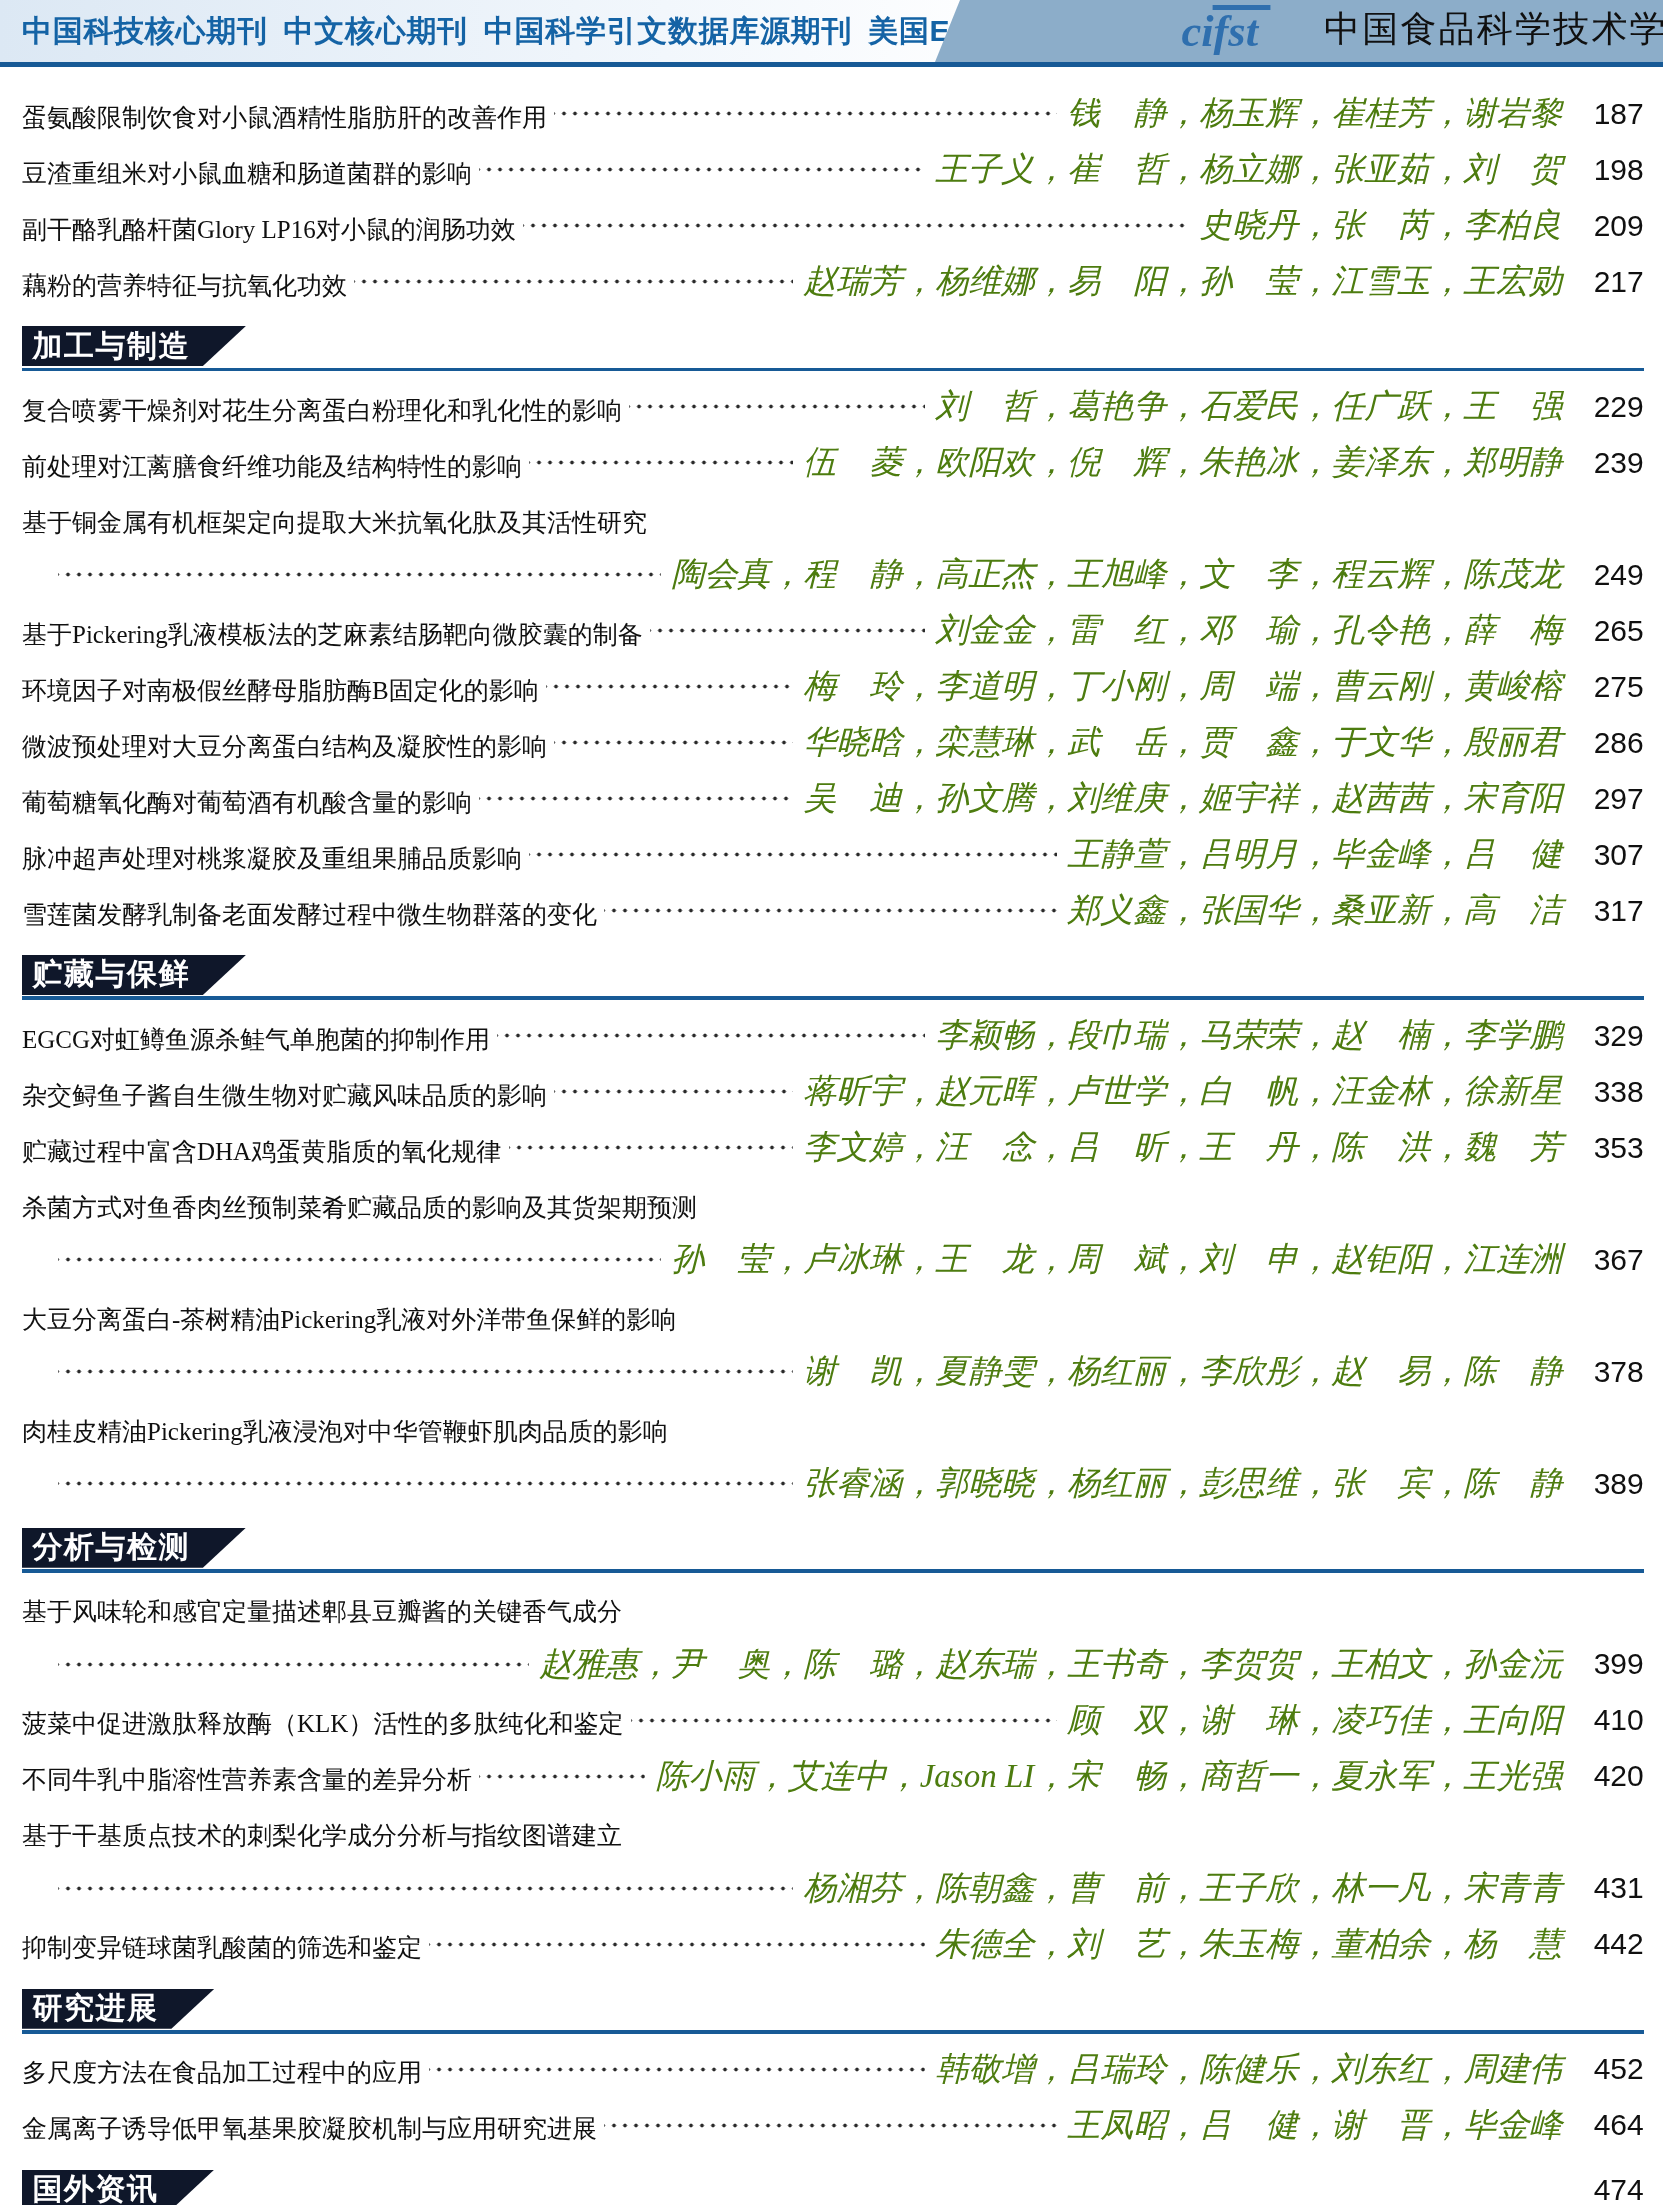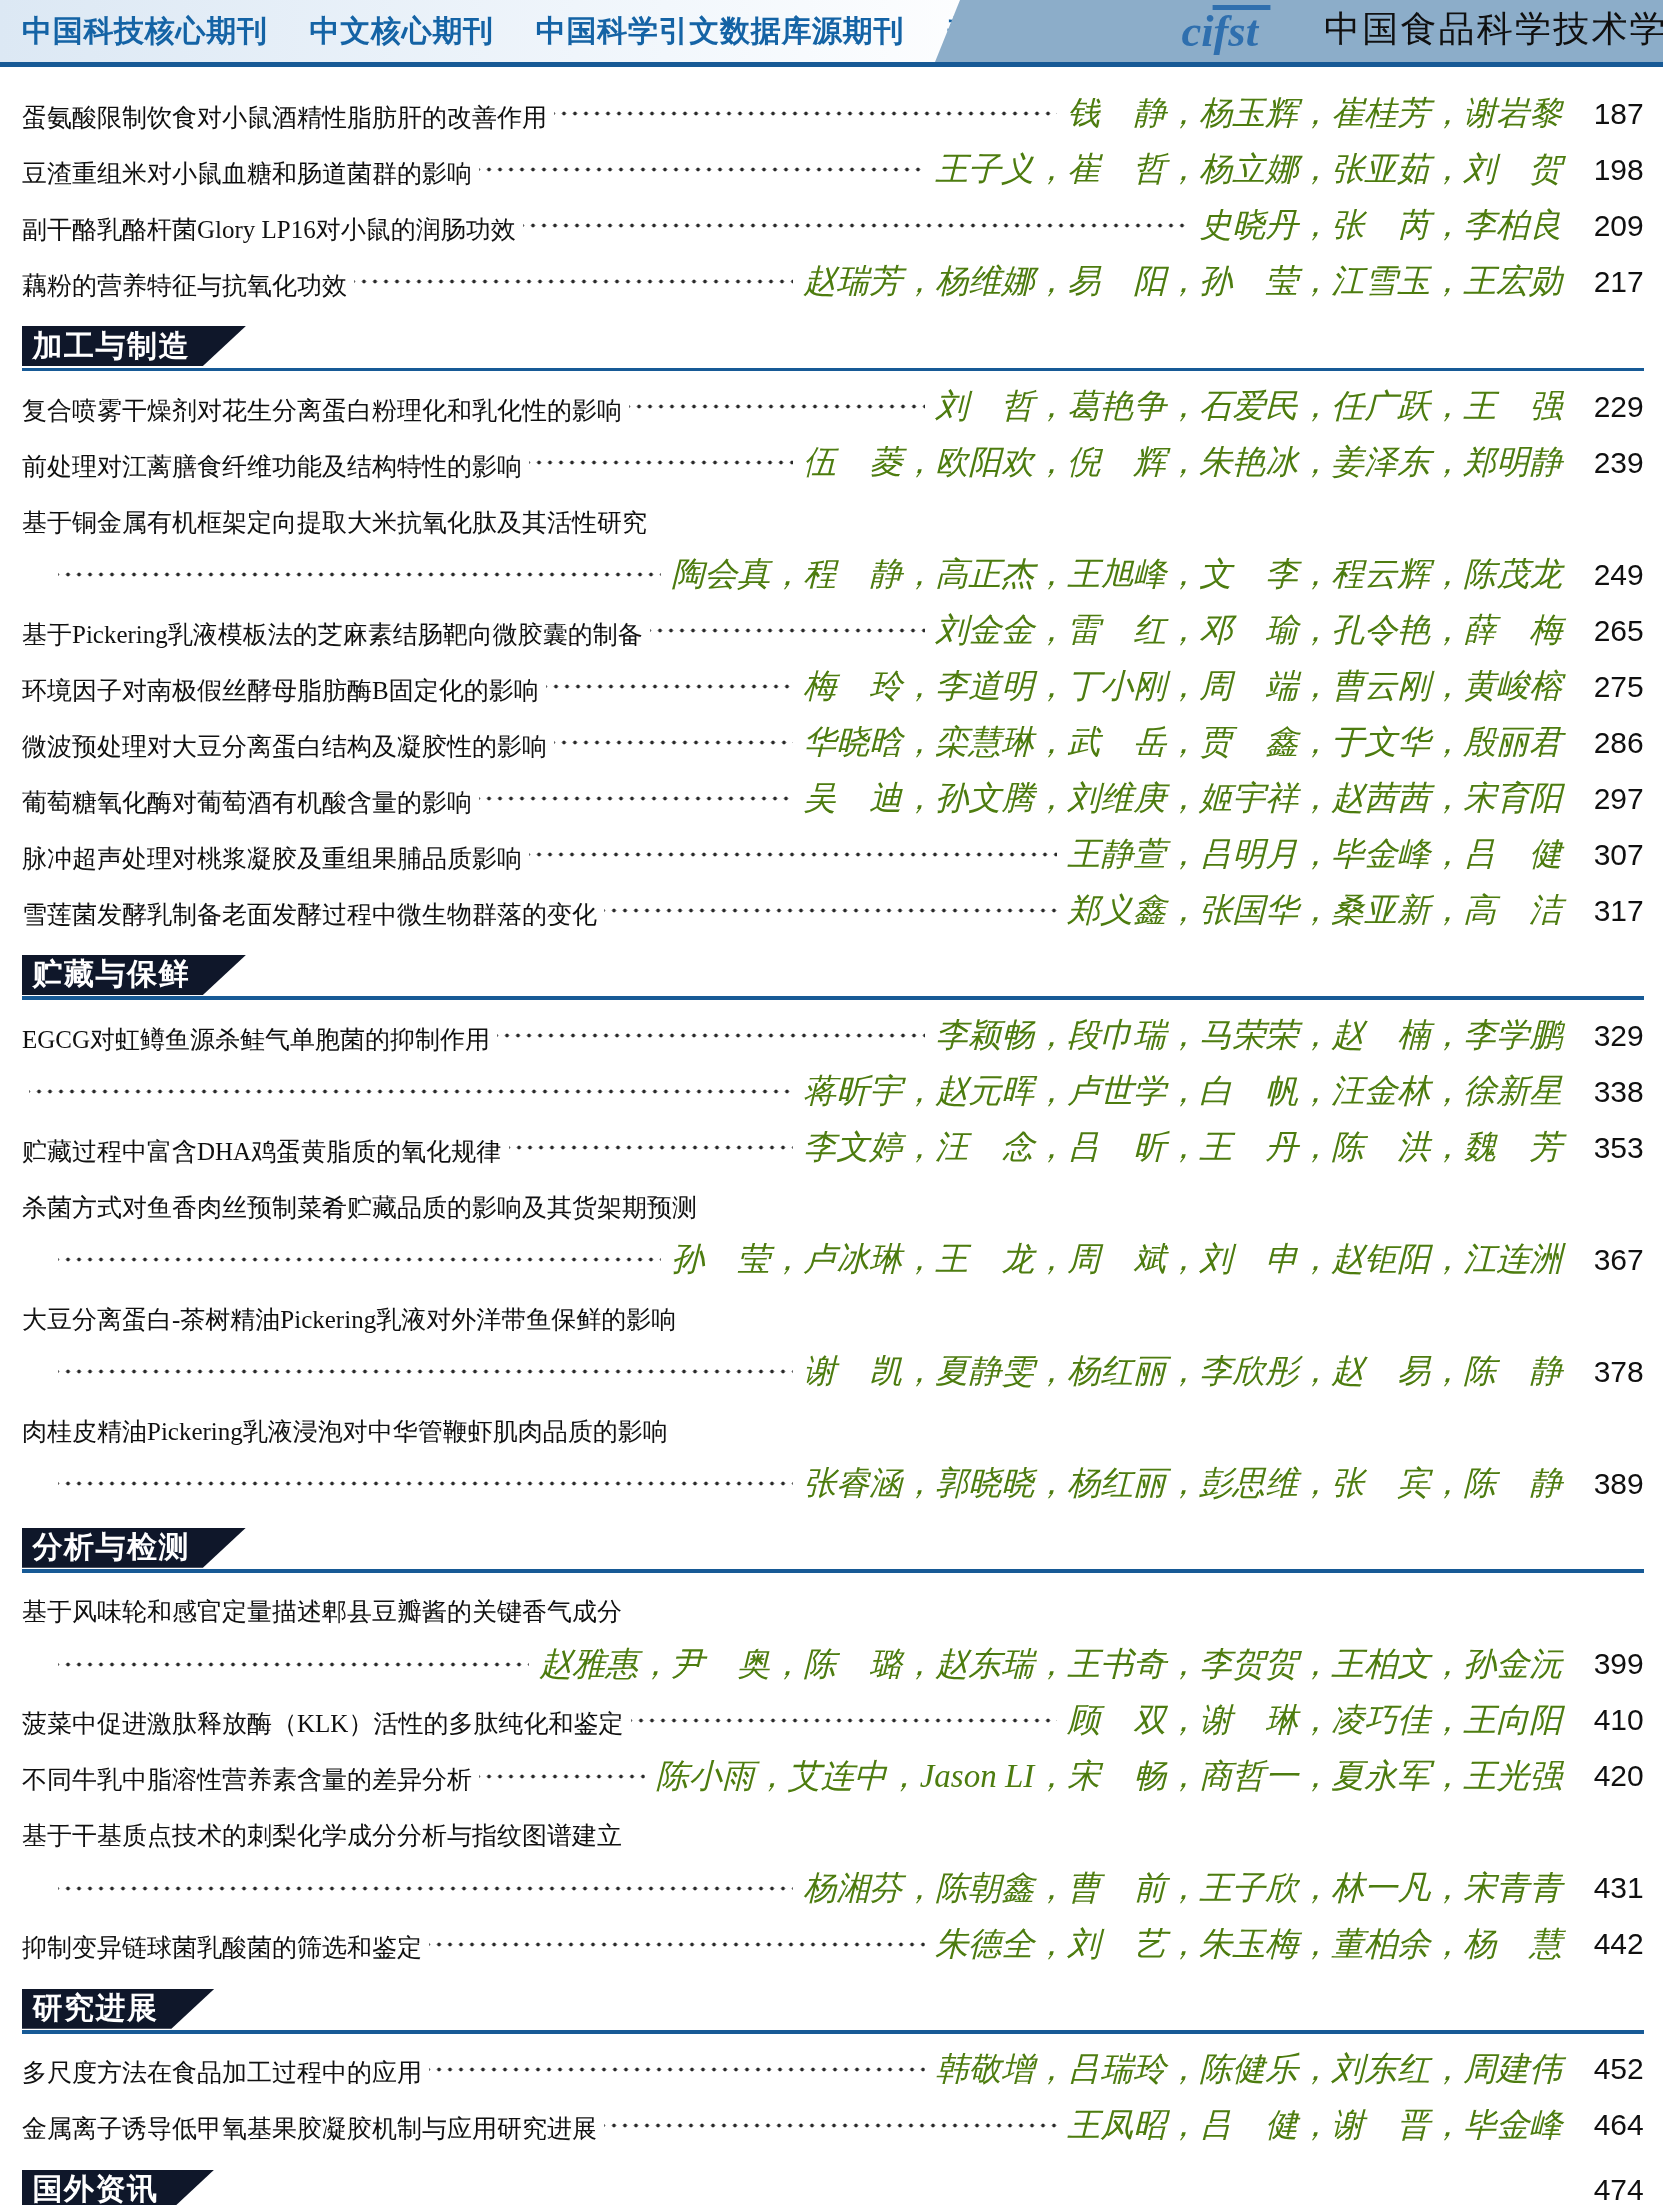--- a/index.html
+++ b/index.html
@@ -2,21 +2,21 @@
 <html style="font-size:12px"><head>
 <meta charset="utf-8">
 <style>
   html,body{margin:0;padding:0;}
   body{
     width:1663px;height:2205px;background:#ffffff;position:relative;overflow:hidden;
     font-family:"Liberation Serif",serif;color:#111;
   }
   
   .masthead{position:relative;height:62px;background:linear-gradient(90deg,#dce8f4 0%,#f2f7fc 40%,#ffffff 62%);}
-  .badges{position:absolute;left:22px;top:0;height:62px;display:flex;align-items:center;gap:42px;}
+  .badges{position:absolute;left:22px;top:0;height:62px;display:flex;align-items:center;gap:16px;}
   .badge{font-family:"Liberation Sans",sans-serif;font-weight:bold;font-size:30px;color:#1463a5;letter-spacing:0.7px;white-space:nowrap;}
   .band{
     position:absolute;right:0;top:0;height:62px;width:728px;background:#8cadc9;
     clip-path:polygon(25px 0,100% 0,100% 100%,0 100%);
     display:flex;align-items:flex-start;
   }
   .band-inner{display:flex;align-items:center;margin-left:245px;gap:18px;}
   .society{font-family:"Liberation Serif",serif;font-size:36px;color:#101010;letter-spacing:2.2px;white-space:nowrap;}
   .masthead-rule{height:4.5px;background:#175a96;width:100%;}
   
@@ -161,20 +161,21 @@
       </div>
       <div class="section-rule"></div>
     </div>
     <div class="row">
       <span class="title">EGCG对虹鳟鱼源杀鲑气单胞菌的抑制作用</span>
       <div class="dots"></div>
       <span class="authors">李颖畅，段巾瑞，马荣荣，赵　楠，李学鹏</span>
       <span class="pagenum">329</span>
     </div>
     <div class="row">
+      <span class="title">杂交鲟鱼子酱自生微生物对贮藏风味品质的影响</span>
       <div class="dots"></div>
       <span class="authors">蒋昕宇，赵元晖，卢世学，白　帆，汪金林，徐新星</span>
       <span class="pagenum">338</span>
     </div>
     <div class="row">
       <span class="title">贮藏过程中富含DHA鸡蛋黄脂质的氧化规律</span>
       <div class="dots"></div>
       <span class="authors">李文婷，汪　念，吕　昕，王　丹，陈　洪，魏　芳</span>
       <span class="pagenum">353</span>
     </div>

